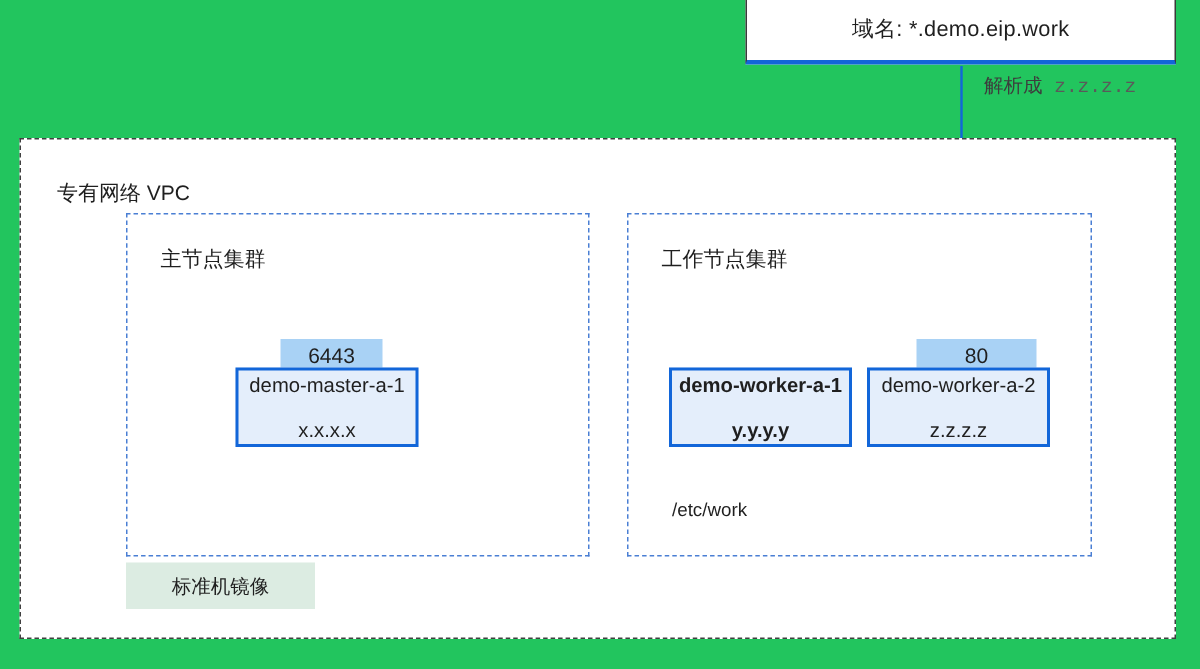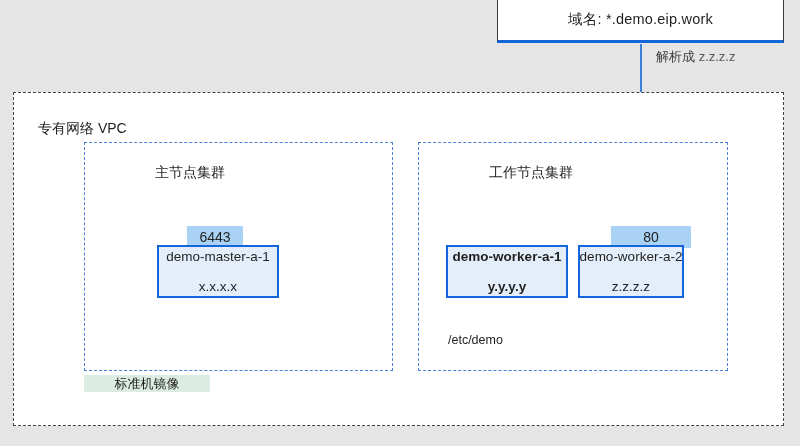--- a/index.html
+++ b/index.html
@@ -9,21 +9,21 @@
   }
   body {
     font-family: "Liberation Sans", "DejaVu Sans", sans-serif;
     color: #262626;
   }
   #canvas {
     position: relative;
     width: 800px;
     height: 446px;
     overflow: hidden;
-    background: #e5e5e5;
+    background: #22c55e;
     text-align: center;
   }
   #wire-layer {
     position: absolute;
     left: 0;
     top: 0;
     width: 800px;
     height: 446px;
     pointer-events: none;
   }
@@ -51,20 +51,21 @@
   }
 
   
   .resolve-note {
     position: absolute;
     left: 656px;
     top: 48px;
     font-size: 13px;
     color: #3d3d3d;
     white-space: nowrap;
+    font-family: Liberation Mono, monospace;
   }
   .resolve-note .ip {
     color: #5a5a5a;
   }
 
   
   .vpc-box {
     position: absolute;
     left: 13px;
     top: 92px;
@@ -93,57 +94,56 @@
     background: transparent;
   }
   .cluster-box.master { left: 84px;  width: 309px; }
   .cluster-box.worker { left: 418px; width: 310px; }
   .cluster-label {
     position: absolute;
     top: 164px;
     font-size: 14px;
     color: #1f1f1f;
     white-space: nowrap;
-    margin-left: 48px;
   }
   .cluster-label.master { left: 107px; }
   .cluster-label.worker { left: 441px; }
 
   
   .port-badge {
     position: absolute;
     height: 22px;
     background: #a9d2f5;
     display: flex;
     align-items: center;
     justify-content: center;
     font-size: 14px;
     color: #1f1f1f;
     box-sizing: border-box;
   }
-  .port-badge.p6443 { left: 187px; top: 226px; width: 56px; }
+  .port-badge.p6443 { left: 187px; top: 226px; width: 68px; }
   .port-badge.p80   { left: 611px; top: 226px; width: 80px; }
 
   
   .node-box {
     position: absolute;
     top: 245px;
     height: 53px;
     background: #e4eefb;
     border: 2px solid #1266d9;
     box-sizing: border-box;
     display: flex;
     flex-direction: column;
     align-items: center;
     justify-content: center;
     gap: 14px;
   }
   .node-box.master  { left: 157px; width: 122px; }
   .node-box.worker1 { left: 446px; width: 122px; font-weight: bold; }
-  .node-box.worker2 { left: 578px; width: 106px; }
+  .node-box.worker2 { left: 578px; width: 122px; }
   .node-name {
     font-size: 13.5px;
     color: #1f1f1f;
     white-space: nowrap;
     line-height: 1.15;
   }
   .node-ip {
     font-size: 13.5px;
     color: #1f1f1f;
     white-space: nowrap;
@@ -161,21 +161,21 @@
     white-space: nowrap;
   }
   .hosts-entry .host-ip { margin-right: 26px; }
 
   
   .image-tag {
     position: absolute;
     left: 84px;
     top: 375px;
     width: 126px;
-    height: 17px;
+    height: 31px;
     background: #dcece2;
     display: flex;
     align-items: center;
     justify-content: center;
     font-size: 13px;
     color: #1f1f1f;
     box-sizing: border-box;
     white-space: nowrap;
   }
 </style>
@@ -234,20 +234,20 @@
     <span class="node-name">demo-worker-a-1</span>
     <span class="node-ip">y.y.y.y</span>
   </div>
 
   <div class="node-box worker2">
     <span class="node-name">demo-worker-a-2</span>
     <span class="node-ip">z.z.z.z</span>
   </div>
 
   <div class="hosts-note">
-    <div>/etc/demo</div>
+    <div>/etc/work</div>
   </div>
 
   <div class="image-tag">
     <span>标准机镜像</span>
   </div>
 
 </div>
 
 </body></html>

